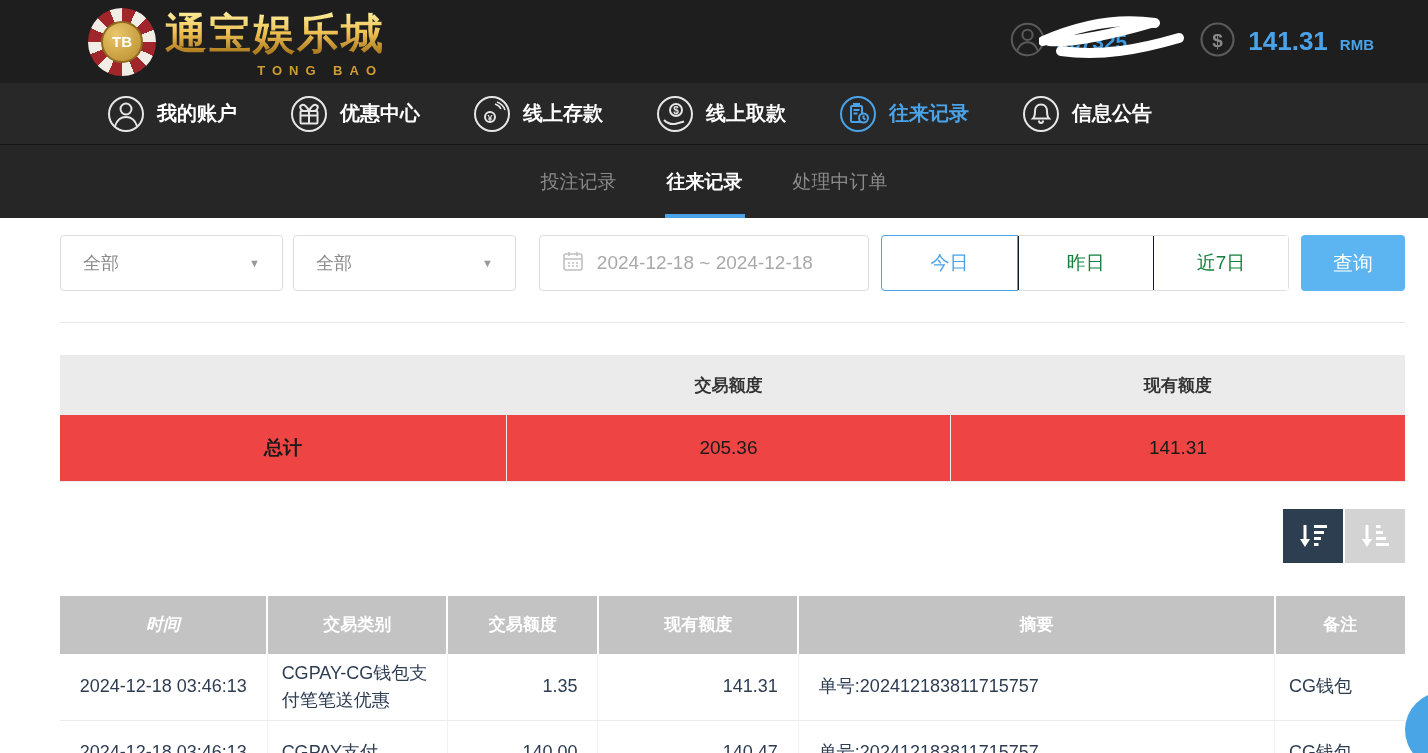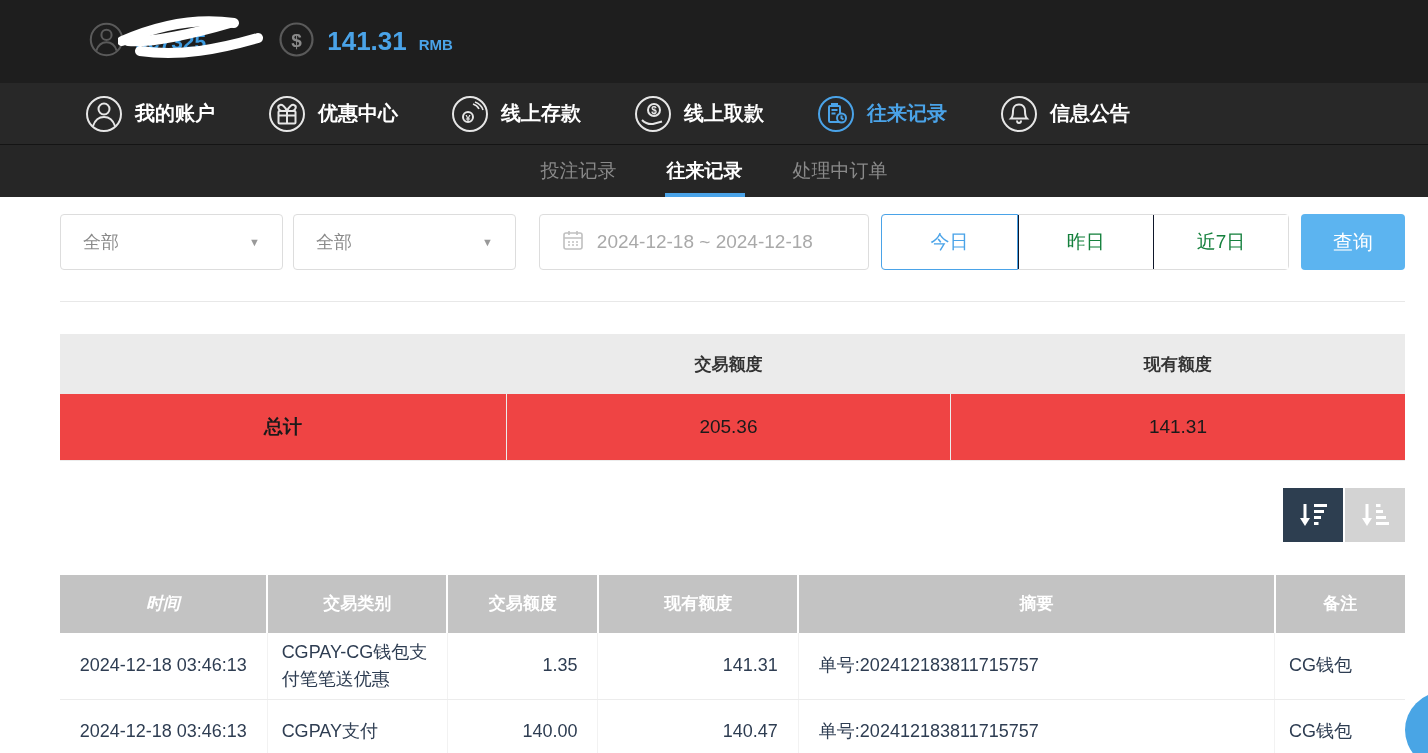--- a/index.html
+++ b/index.html
@@ -33,28 +33,28 @@
   .topbar-right{ display:flex; align-items:center; gap:72px; }
   .user-chip{ display:flex; align-items:center; gap:10px; position:relative; cursor:pointer; }
   .username{ color:#3d9be0; font-size:21px; font-weight:bold; }
   .scribble{ position:absolute; left:30px; top:-10px; pointer-events:none; }
   .balance{ display:flex; align-items:center; gap:12px; }
   .amount{ color:var(--accent); font-size:26px; font-weight:600; }
   .currency{ color:var(--accent); font-size:15px; font-weight:600; padding-top:6px; }
 
   
   .mainnav{ height:61px; background:#282828; display:flex; align-items:center;
-            padding-left:84px; gap:52px; }
+            padding-left:106px; gap:52px; }
   .nav-item{ display:flex; align-items:center; gap:11px; color:#fff;
              font-size:20px; font-weight:bold; cursor:pointer; white-space:nowrap; }
   .nav-item svg{ display:block; }
   .nav-item.active{ color:var(--accent); }
 
   
-  .subnav{ height:53px; background:#262626; border-top:1px solid #141414;
+  .subnav{ height:74px; background:#262626; border-top:1px solid #141414;
            display:flex; align-items:stretch; justify-content:center; gap:46px; }
   .tab{ position:relative; color:#8a8a8a; font-size:19px; display:flex;
         align-items:center; cursor:pointer; padding:0 2px; }
   .tab.active{ color:#fff; font-weight:bold; }
   .tab-underline{ position:absolute; left:0; right:0; bottom:0; height:4px;
         background:var(--accent); }
 
   
   main{ padding:17px 23px 0 60px; }
   .filter-row{ display:flex; align-items:stretch; height:56px; }
@@ -111,20 +111,29 @@
   td.al-c{ text-align:center; } td.al-r{ text-align:right; padding-right:20px; }
   td.al-l{ text-align:left; padding-left:20px; }
 
   .chat-bubble{ position:absolute; left:1405px; top:692px; width:76px; height:76px;
            border-radius:50%; background:#49a5e5; cursor:pointer; }
 </style>
 </head>
 <body>
 
 <header class="topbar">
+  <div class="brand">
+    <div class="chip">
+      <span class="chip-inner">TB</span>
+    </div>
+    <div class="brand-text">
+      <div class="brand-title">通宝娱乐城</div>
+      <div class="brand-sub">TONG BAO</div>
+    </div>
+  </div>
   <div class="topbar-right">
     <div class="user-chip">
       <span>
         <svg width="37" height="37" viewBox="0 0 40 40" fill="none" stroke="#5a5a5a" stroke-width="2.2">
           <circle cx="20" cy="20" r="17"></circle>
             <circle cx="20" cy="15" r="5.5"></circle>
           <path d="M9 32c2-6 6-9 11-9s9 3 11 9"></path>
         </svg>
       </span>
       <span class="username">bc7325</span>

